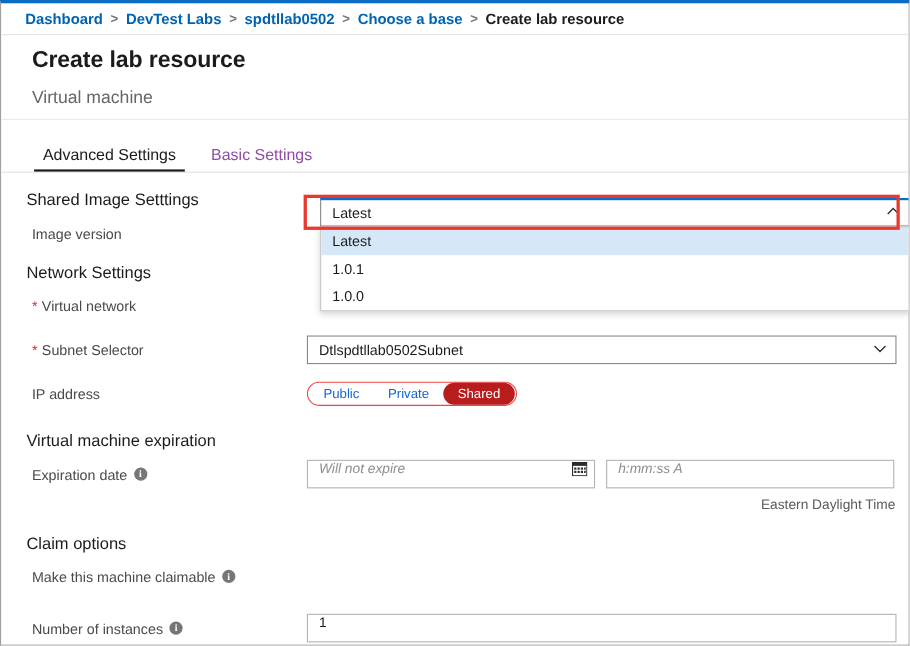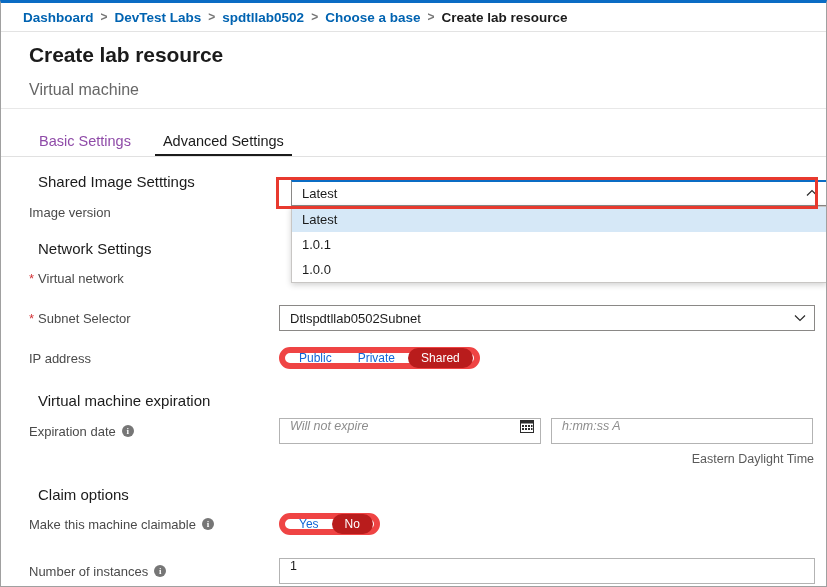--- a/index.html
+++ b/index.html
@@ -92,21 +92,21 @@
   }
 
   
   .form {
     position: relative;
     padding: 0 0 0 0;
   }
   .section-head {
     font-size: 15px;
     color: #1b1b1b;
-    padding-left: 37px;
+    padding-left: 23px;
   }
   .row {
     display: flex;
     align-items: center;
     padding-left: 28px;
     position: relative;
   }
   .label {
     font-size: 13px;
     color: #4a4a4a;
@@ -203,21 +203,21 @@
     font-size: 13px;
     color: #1b1b1b;
     cursor: pointer;
   }
   .dd-option.selected { background: #d6e8f7; }
 
   
   .pill {
     display: inline-flex;
     align-items: center;
-    border: 6px solid #ef4444;
+    border: 1px solid #ef4444;
     border-radius: 14px;
     height: 22px;
     padding: 1px;
     background: #ffffff;
     box-sizing: border-box;
   }
   .pill-opt {
     font-size: 12px;
     color: #1266d6;
     padding: 0 13px;
@@ -263,22 +263,22 @@
     <span class="crumb-sep">&gt;</span>
     <span class="crumb-current">Create lab resource</span>
   </div>
 
   <div class="title-block">
     <div class="page-title">Create lab resource</div>
     <div class="page-subtitle">Virtual machine</div>
   </div>
 
   <div class="tabs">
+    <div class="tab active">Advanced Settings</div>
     <div class="tab visited">Basic Settings</div>
-    <div class="tab active">Advanced Settings</div>
   </div>
 
   <div class="form">
 
     <div class="section-head" style="margin-top:16px;">Shared Image Setttings</div>
 
     <div class="row" style="margin-top:8px; height:28px;">
       <div class="label">Image version</div>
     </div>
 
@@ -348,24 +348,20 @@
 
     <div class="tz-note" style="margin-top:7px; padding-right:12px;text-align:right;">Eastern Daylight Time</div>
 
     <div class="section-head" style="margin-top:20px;">Claim options</div>
 
     <div class="row" style="margin-top:8px; height:26px;">
       <div class="label">
         <span>Make this machine claimable</span>
         <span class="info-icon">i</span>
       </div>
-      <div class="pill">
-        <div class="pill-opt">Yes</div>
-        <div class="pill-opt on">No</div>
-      </div>
     </div>
 
     <div class="row" style="margin-top:20px; height:28px;">
       <div class="label">
         <span>Number of instances</span>
         <span class="info-icon">i</span>
       </div>
       <div class="textbox" style="width:536px;">
         <span>1</span>
       </div>

